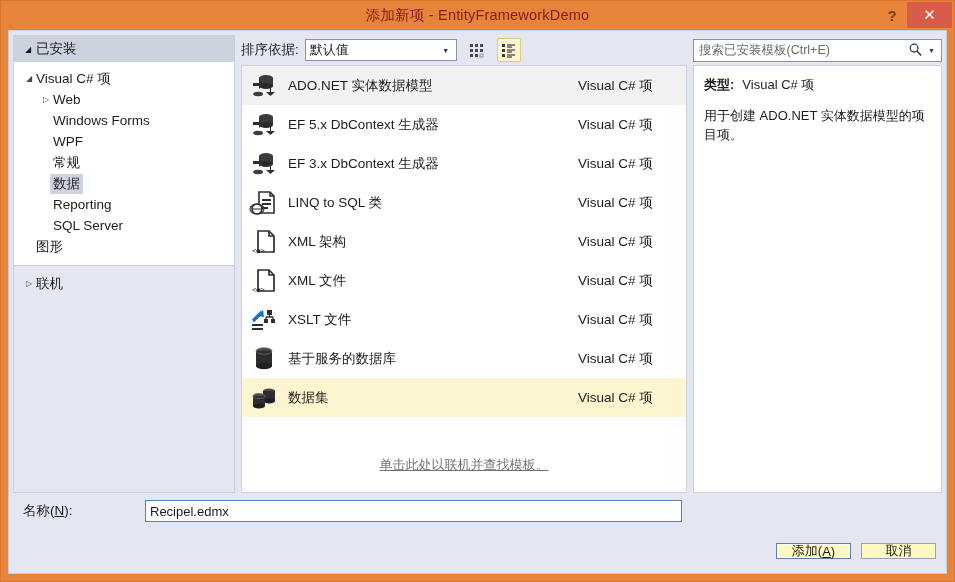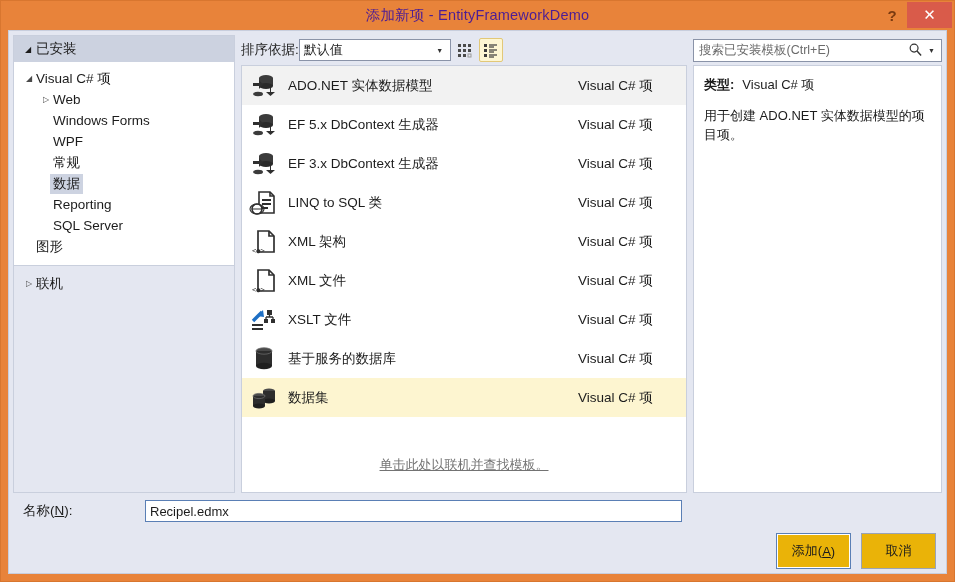--- a/index.html
+++ b/index.html
@@ -26,21 +26,21 @@
     position: relative;
     height: 29px;
     flex: 0 0 29px;
     background: #e8833a;
     display: flex;
     align-items: center;
     justify-content: center;
   }
   #title-text {
     font-size: 14.5px;
-    color: #4c1d95;
+    color: #7f1d1d;
     letter-spacing: 0.2px;
     white-space: nowrap;
   }
   #titlebar-buttons {
     position: absolute;
     right: 2px; top: 1px;
     display: flex;
     align-items: center;
     height: 26px;
   }
@@ -138,21 +138,21 @@
     display: flex;
     flex-direction: column;
     min-width: 0;
     margin-left: 6px;
   }
   #toolbar {
     height: 30px;
     flex: 0 0 30px;
     display: flex;
     align-items: center;
-    gap: 0;
+    gap: 6px;
   }
   #sort-label {
     font-size: 13.5px;
     color: #1c1c1c;
     white-space: nowrap;
   }
   #sort-select {
     width: 152px; height: 22px;
     background: #ffffff;
     border: 1px solid #8a93a8;
@@ -264,22 +264,22 @@
   
   #footer {
     flex: 0 0 44px;
     display: flex;
     align-items: center;
     justify-content: flex-end;
     padding-right: 10px;
     gap: 10px;
   }
   .dlg-btn {
-    width: 75px; height: 36px;
-    background: #eab308;
+    width: 75px; height: 16px;
+    background: #fef9c3;
     border: 1px solid #9aa3b5;
     font-size: 13px;
     color: #1c1c1c;
     display: flex; align-items: center; justify-content: center;
     white-space: nowrap;
   }
   .dlg-btn.default {
     border: 1px solid #5a7fb5;
     box-shadow: inset 0 0 0 1px #ffffff;
   }

